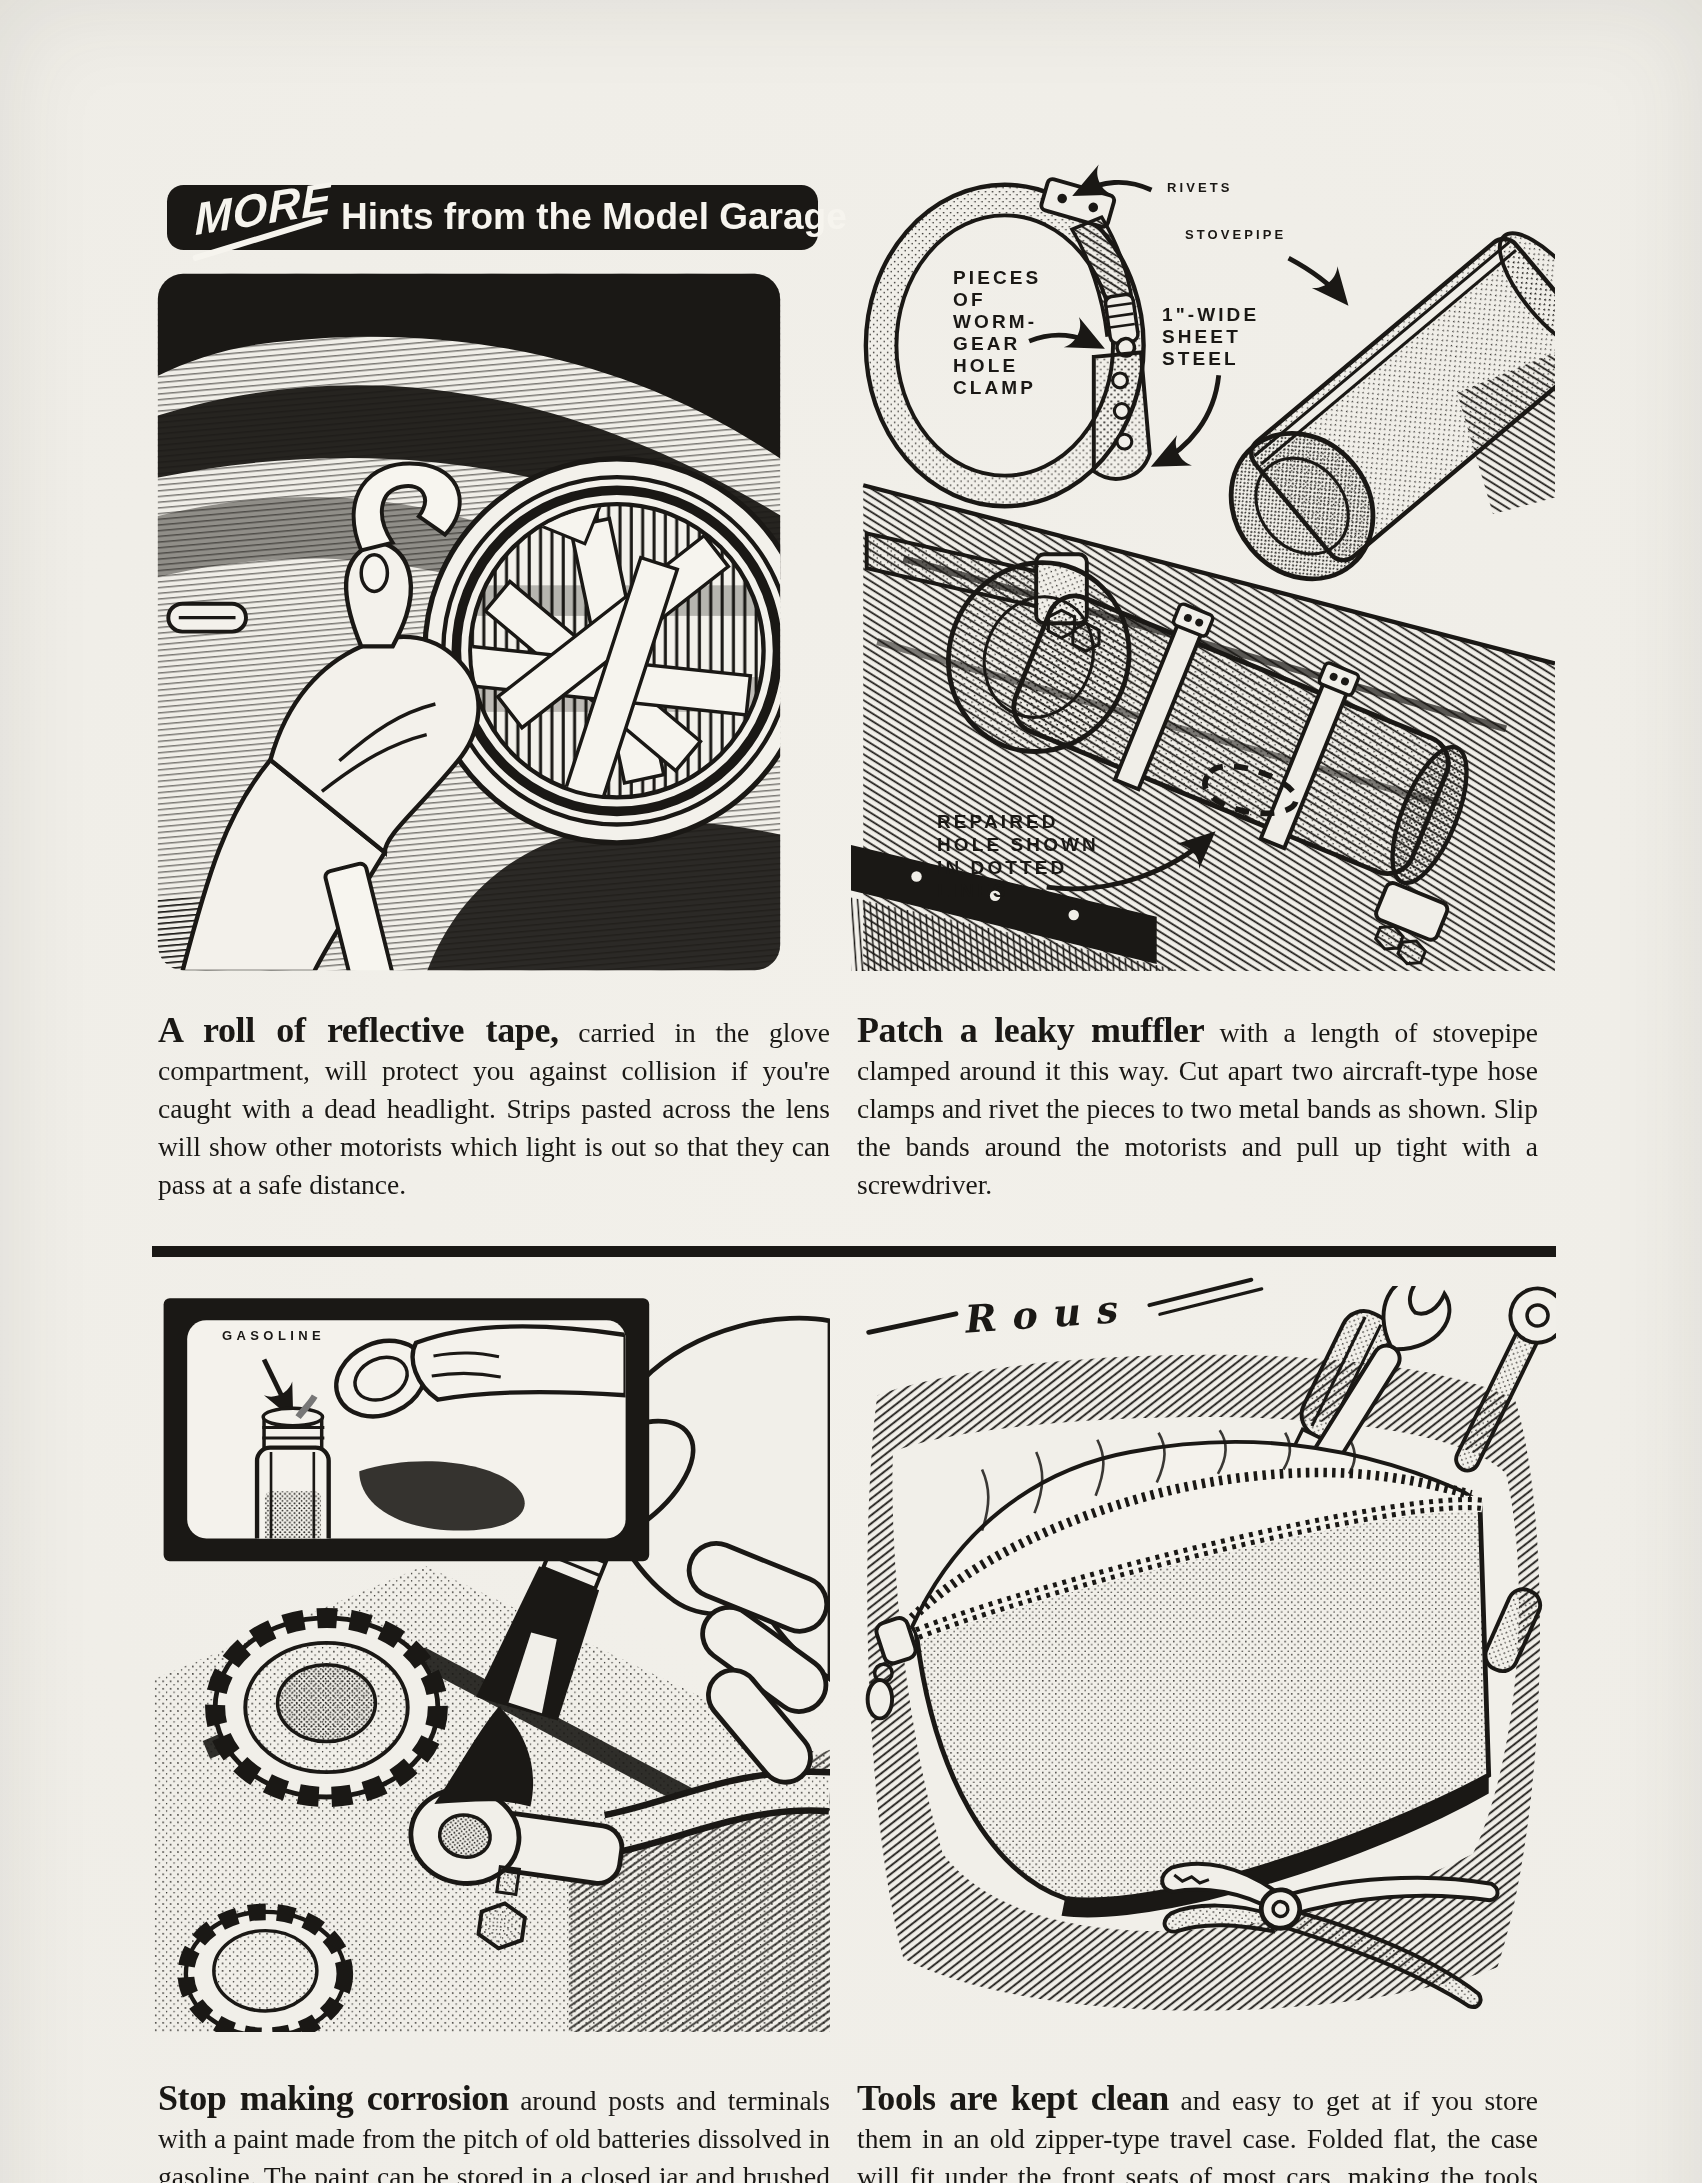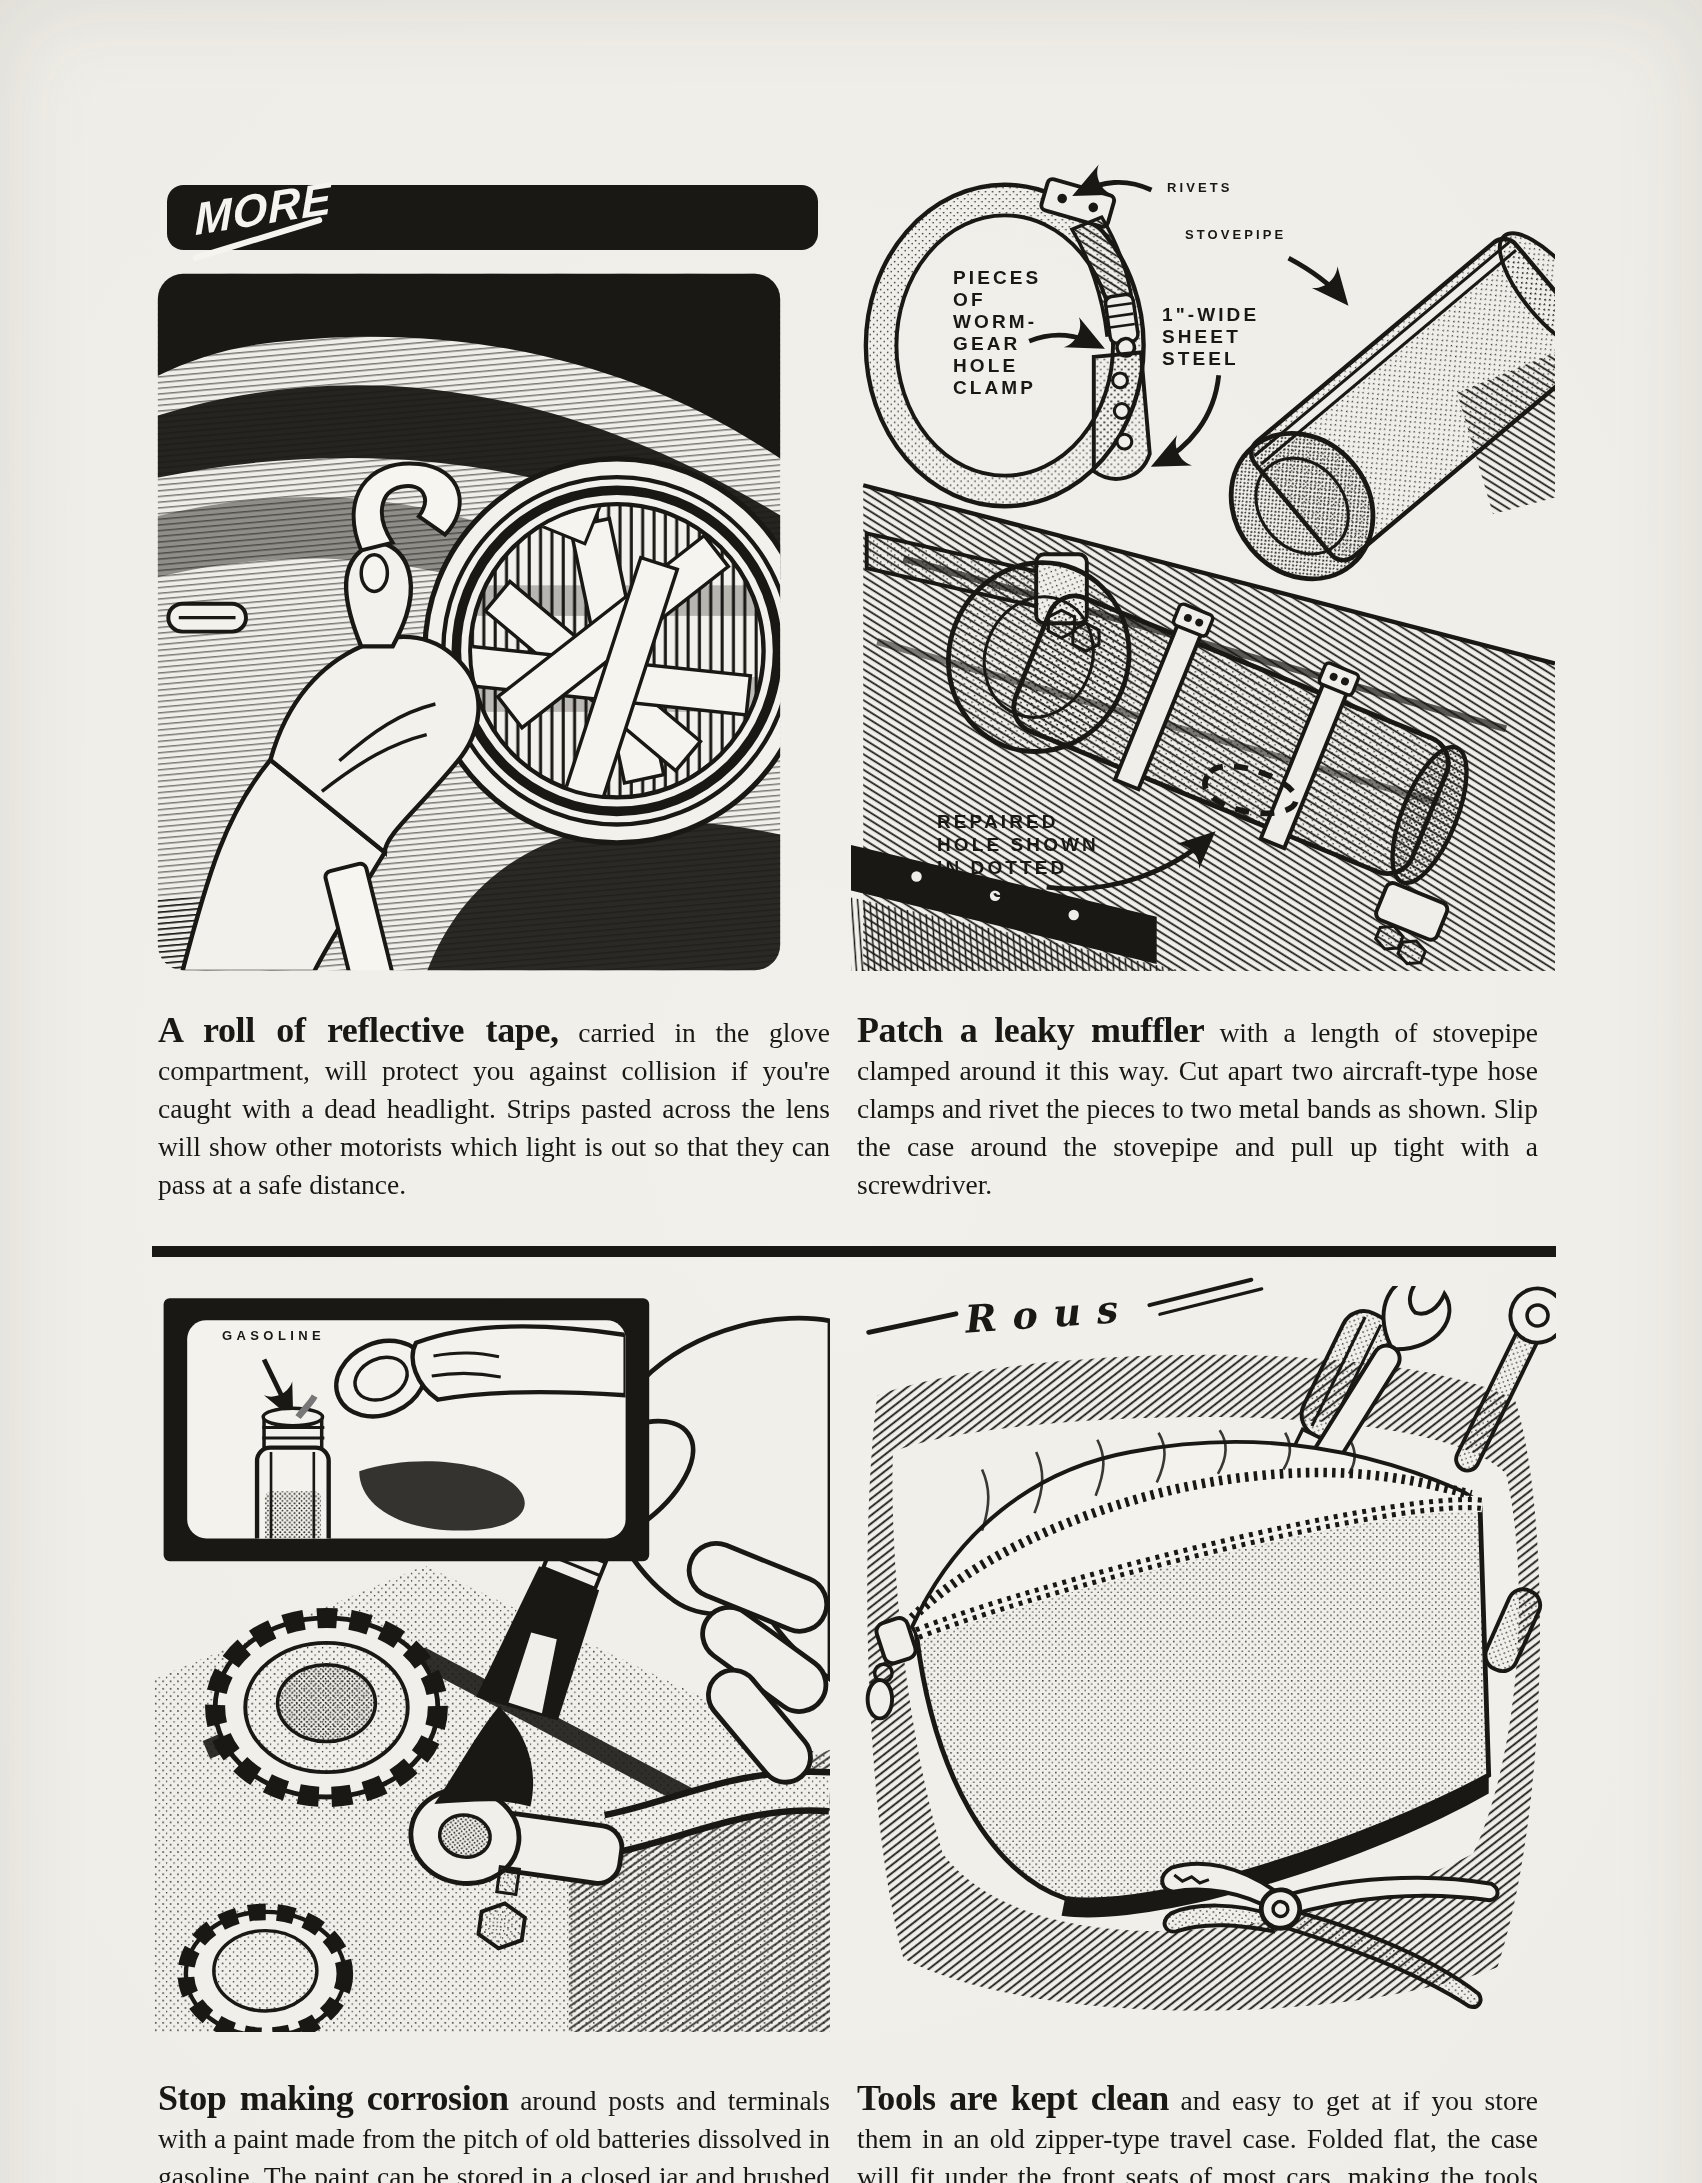--- a/index.html
+++ b/index.html
@@ -82,20 +82,21 @@
   .divider{position:absolute; left:152px; top:1246px; width:1404px; height:11px; background:var(--ink);}
 </style>
 </head>
 <body>
 
 <div class="page">
 
   <div class="banner">
     <span class="more">MORE</span>
     <span class="more-underline"></span>
+    <span class="banner-title">Hints from the Model Garage</span>
   </div>
 
   <figure class="fig fig-headlight">
     <svg viewBox="0 0 1434 1604" width="626" height="700">
       <defs>
         <clipPath id="f1clip">
             <rect x="4" y="4" width="1426" height="1596" rx="58"></rect>
           </clipPath>
         <pattern id="f1h" width="9" height="13" patternUnits="userSpaceOnUse" patternTransform="rotate(-5)">
           <line x1="0" y1="6" x2="9" y2="6" stroke="#1a1815" stroke-width="3.4"></line>
@@ -284,21 +285,21 @@
 CLAMP</div>
   <div class="figlabel lbl-steel">1"-WIDE
 SHEET
 STEEL</div>
   <div class="figlabel lbl-repaired">REPAIRED
 HOLE SHOWN
 IN DOTTED
 LINES</div>
 
   <p class="caption cap-tape"><b class="lead">A roll of reflective tape,</b><span> carried in the glove compartment, will protect you against collision if you're caught with a dead headlight. Strips pasted across the lens will show other motorists which light is out so that they can pass at a safe distance.</span></p>
-  <p class="caption cap-muffler"><b class="lead">Patch a leaky muffler</b><span> with a length of stovepipe clamped around it this way. Cut apart two aircraft-type hose clamps and rivet the pieces to two metal bands as shown. Slip the case around the stovepipe and pull up tight with a screwdriver.</span></p>
+  <p class="caption cap-muffler"><b class="lead">Patch a leaky muffler</b><span> with a length of stovepipe clamped around it this way. Cut apart two aircraft-type hose clamps and rivet the pieces to two metal bands as shown. Slip the bands around the motorists and pull up tight with a screwdriver.</span></p>
 
   <div class="divider"></div>
 
   <figure class="fig fig-battery">
     <svg viewBox="0 0 1548 1708" width="676" height="746">
       <defs>
         <pattern id="f3d" width="17" height="17" patternUnits="userSpaceOnUse">
           <circle cx="4" cy="4" r="1.8" fill="#1a1815"></circle>
             <circle cx="12" cy="12" r="1.6" fill="#1a1815"></circle>
         </pattern>

